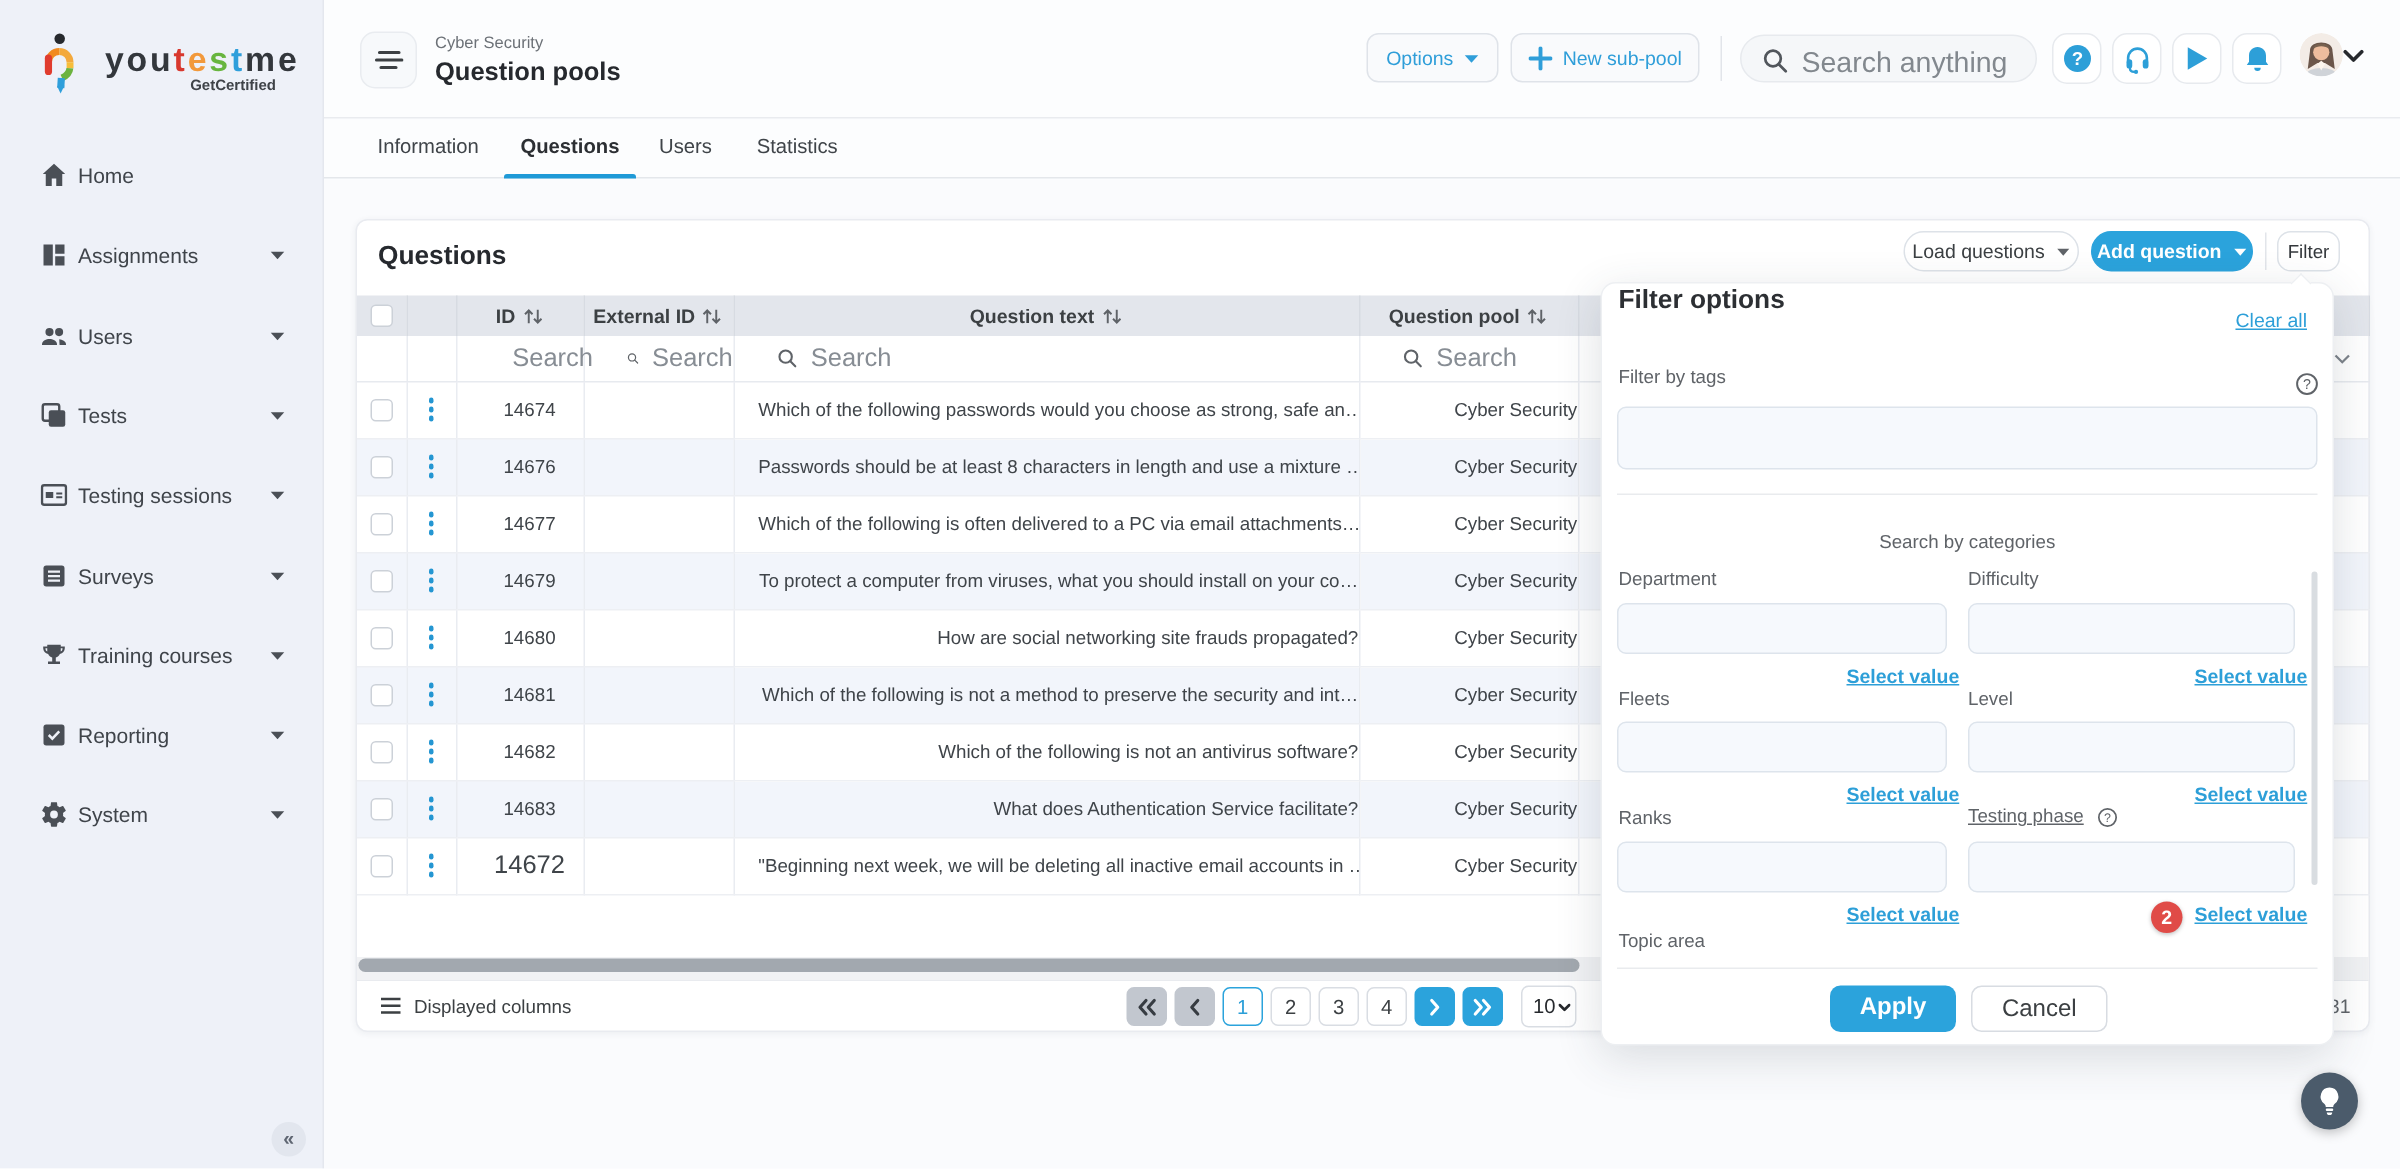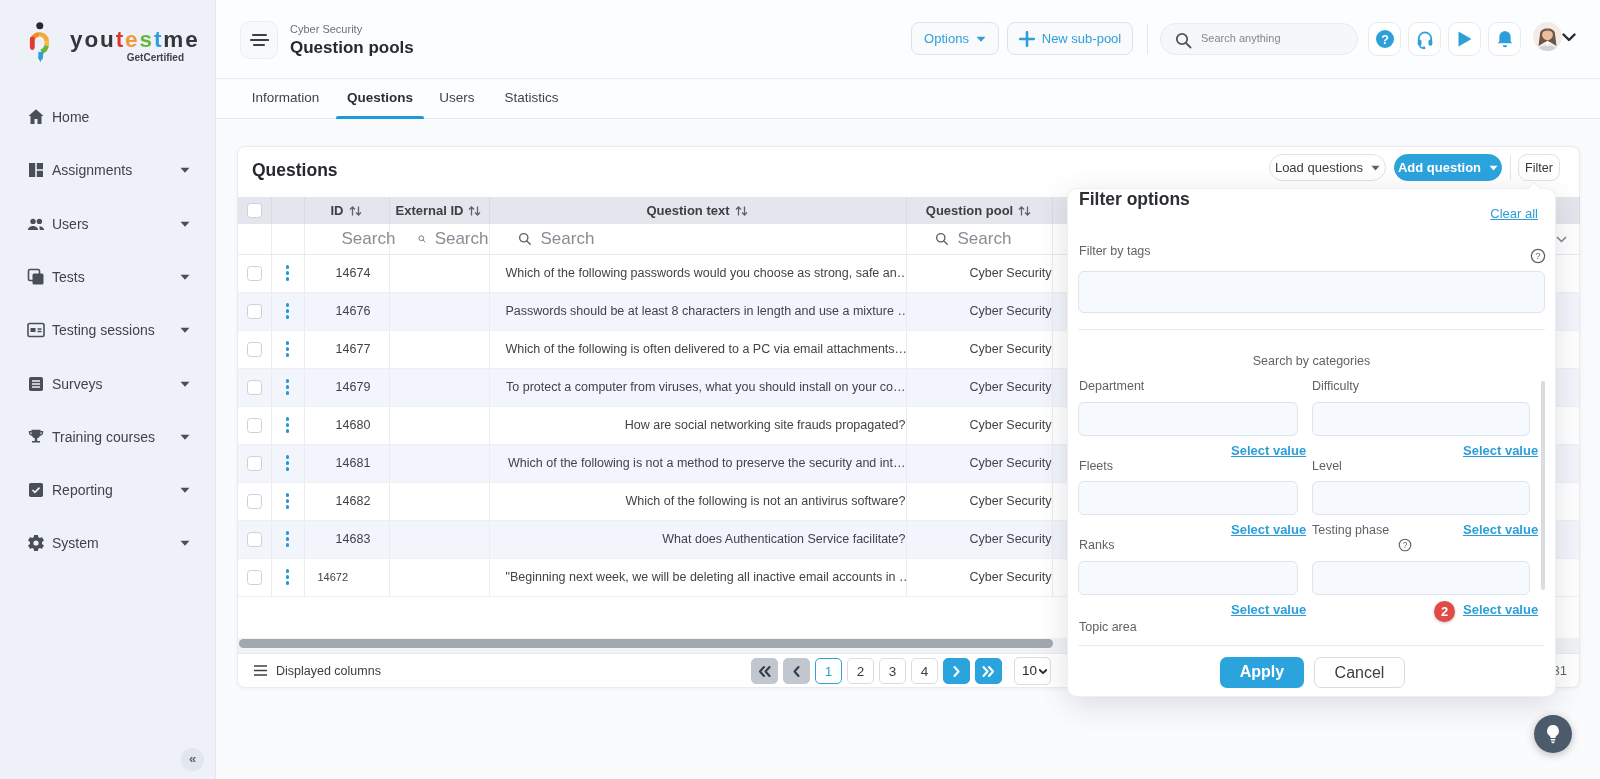--- a/index.html
+++ b/index.html
@@ -17,21 +17,21 @@
 
   
   .topbar { position:absolute; left:216px; top:0; width:1384px; height:79px; background:#fcfdfe; border-bottom:1px solid #e9ebef; }
   .hamb { position:absolute; left:24px; top:21px; width:38px; height:38px; border-radius:10px; background:#f7f9fb; border:1px solid #e9ecf0; }
   .crumb { position:absolute; left:74px; top:23px; font-size:11px; color:#6c7177; }
   .ptitle { position:absolute; left:74px; top:38px; font-size:17px; font-weight:bold; color:#26292e; }
   .pillbtn { position:absolute; top:22px; height:33px; border-radius:8px; border:1px solid #dfe3e9; background:#f9fafc; color:#2f9ed9; font-size:13px; display:flex; align-items:center; justify-content:center; gap:7px; }
   .vdiv { position:absolute; width:1px; background:#e2e5ea; }
   .searchpill { position:absolute; left:944px; top:23px; width:198px; height:32px; border-radius:16px; background:#f5f7f9; border:1px solid #e7eaee; }
   .searchpill .sicon { position:absolute; left:14px; top:8px; }
-  .searchpill .stxt { position:absolute; left:40px; top:8px; font-size:11px; color:#82888e; }
+  .searchpill .stxt { position:absolute; left:40px; top:8px; font-size:19px; color:#82888e; }
   .iconbtn { position:absolute; top:22px; width:33px; height:34px; border-radius:10px; background:#fff; border:1px solid #e7eaee; display:flex; align-items:center; justify-content:center; }
   .avatar { position:absolute; left:1317px; top:22px; width:29px; height:29px; border-radius:50%; overflow:hidden; }
 
   
   .tabsbar { position:absolute; left:216px; top:80px; width:1384px; height:39px; background:#fcfdfe; border-bottom:1px solid #e4e7eb; }
   .tab { position:absolute; top:0; height:39px; line-height:36px; text-align:center; font-size:13.5px; color:#3f4449; }
   .tab.active { font-weight:bold; color:#2c2f33; }
   .tab.active::after { content:""; position:absolute; left:0; right:0; bottom:0; height:3px; background:#1f9ad7; border-radius:2px 2px 0 0; }
 
   
@@ -513,21 +513,21 @@
             <td>
               <div class="cbx"></div>
             </td>
             <td>
               <div class="kebab">
                 <i></i>
                 <i></i>
                 <i></i>
               </div>
             </td>
-            <td style="text-align:left; font-size:11px; text-indent:13px;">14672</td>
+            <td style="text-align:center; font-size:17px; text-indent:13px;">14672</td>
             <td></td>
             <td class="qtext">"Beginning next week, we will be deleting all inactive email accounts in …</td>
             <td class="qtext">Cyber Security</td>
             <td class="qtext"></td>
             <td></td>
           </tr>
     </tbody>
       </table>
 
     <div class="hscroll">
@@ -586,21 +586,21 @@
   <div class="selval" style="left:395px; top:254px;">Select value</div>
 
   <div class="flabel" style="left:11px; top:270px;">Fleets</div>
   <div class="flabel" style="left:244px; top:270px;">Level</div>
   <div class="finput" style="left:10px; top:292px; width:220px; height:34px;"></div>
   <div class="finput" style="left:244px; top:292px; width:218px; height:34px;"></div>
   <div class="selval" style="left:163px; top:333px;">Select value</div>
   <div class="selval" style="left:395px; top:333px;">Select value</div>
 
   <div class="flabel" style="left:11px; top:349px;">Ranks</div>
-  <div class="flabel" style="left:244px; top:334px;">Testing phase</div>
+  <div class="flabel" style="left:244px; top:348px;text-decoration:underline;">Testing phase</div>
   <svg class="abs" style="left:330px; top:349px;" width="14" height="14" viewBox="0 0 16 16">
       <circle cx="8" cy="8" r="6.6" stroke="#5f6368" stroke-width="1.3" fill="none"></circle>
       <text x="8" y="11.4" font-size="9.5" fill="#5f6368" text-anchor="middle" font-family="Liberation Sans">?</text>
     </svg>
   <div class="finput" style="left:10px; top:372px; width:220px; height:34px;"></div>
   <div class="finput" style="left:244px; top:372px; width:218px; height:34px;"></div>
   <div class="selval" style="left:163px; top:413px;">Select value</div>
   <div class="selval" style="left:395px; top:413px;">Select value</div>
   <div class="badge2">2</div>
 

